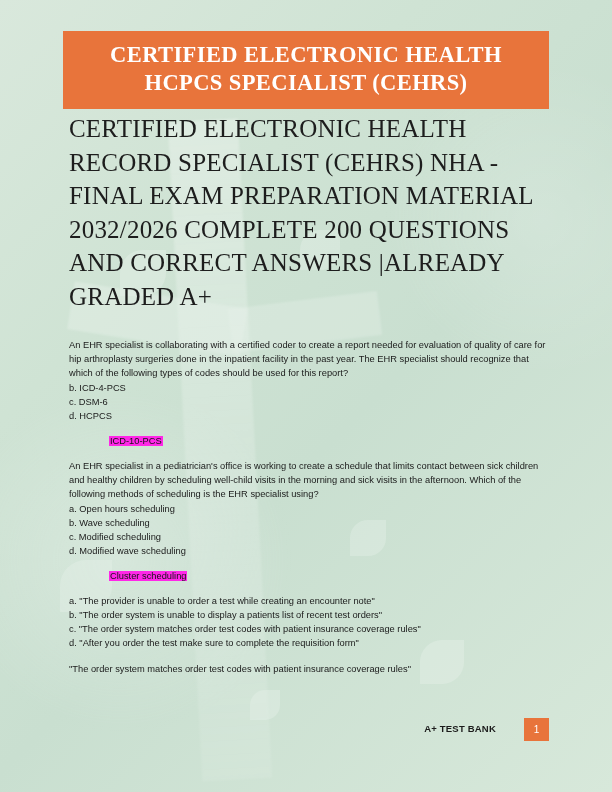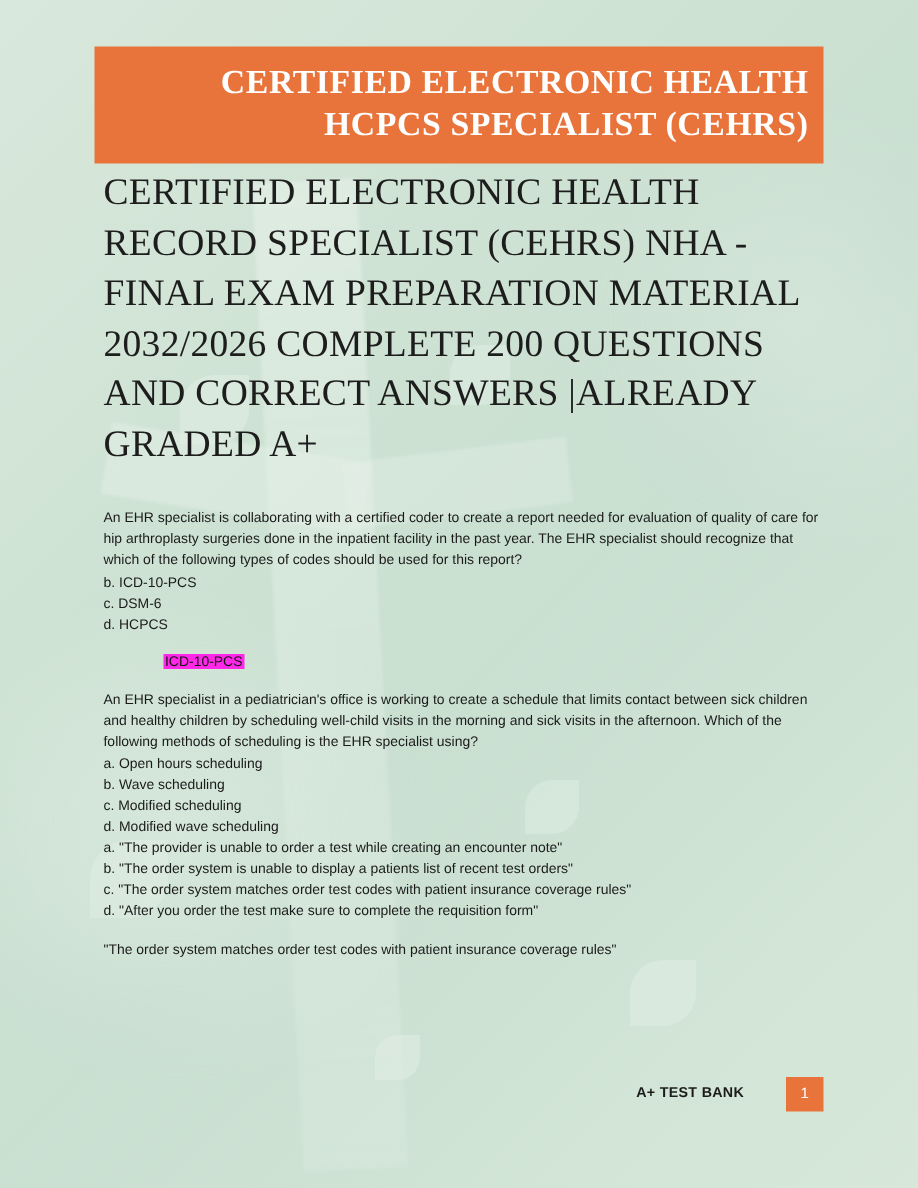--- a/index.html
+++ b/index.html
@@ -87,21 +87,21 @@
 
   
   .banner {
     position: absolute;
     left: 63px;
     top: 31px;
     width: 486px;
     background: #e8743b;
     padding: 10px 10px 12px 10px;
     box-sizing: border-box;
-    text-align: right;
+    text-align: center;
   }
   .banner-line {
     font-family: "Liberation Serif", serif;
     font-size: 22.5px;
     line-height: 28px;
     color: #ffffff;
     letter-spacing: 0.4px;
     font-weight: 700;
   }
 
@@ -199,34 +199,37 @@
       <div class="banner-line">CERTIFIED ELECTRONIC HEALTH</div>
       <div class="banner-line">HCPCS SPECIALIST (CEHRS)</div>
     </div>
 
     <div class="doc-title">CERTIFIED ELECTRONIC HEALTH RECORD SPECIALIST (CEHRS) NHA - FINAL EXAM PREPARATION MATERIAL 2032/2026 COMPLETE 200 QUESTIONS AND CORRECT ANSWERS |ALREADY GRADED A+</div>
 
     <div class="body-block">
 
       <div class="qblock">
         <p class="qtext">An EHR specialist is collaborating with a certified coder to create a report needed for evaluation of quality of care for hip arthroplasty surgeries done in the inpatient facility in the past year. The EHR specialist should recognize that which of the following types of codes should be used for this report?</p>
-        <p class="opt">b. ICD-10-PCS</p>
+        <p class="opt">b. ICD-4-PCS</p>
         <p class="opt">c. DSM-6</p>
         <p class="opt">d. HCPCS</p>
         <div class="answer-wrap">
           <span class="answer">ICD-10-PCS</span>
         </div>
       </div>
 
       <div class="qblock">
         <p class="qtext">An EHR specialist in a pediatrician's office is working to create a schedule that limits contact between sick children and healthy children by scheduling well-child visits in the morning and sick visits in the afternoon. Which of the following methods of scheduling is the EHR specialist using?</p>
         <p class="opt">a. Open hours scheduling</p>
         <p class="opt">b. Wave scheduling</p>
         <p class="opt">c. Modified scheduling</p>
         <p class="opt">d. Modified wave scheduling</p>
+        <div class="answer-wrap">
+          <span class="answer">Cluster scheduling</span>
+        </div>
       </div>
 
       <div class="qblock">
         <p class="opt">a. "The provider is unable to order a test while creating an encounter note"</p>
         <p class="opt">b. "The order system is unable to display a patients list of recent test orders"</p>
         <p class="opt">c. "The order system matches order test codes with patient insurance coverage rules"</p>
         <p class="opt">d. "After you order the test make sure to complete the requisition form"</p>
         <p class="answer-plain">"The order system matches order test codes with patient insurance coverage rules"</p>
       </div>
 

